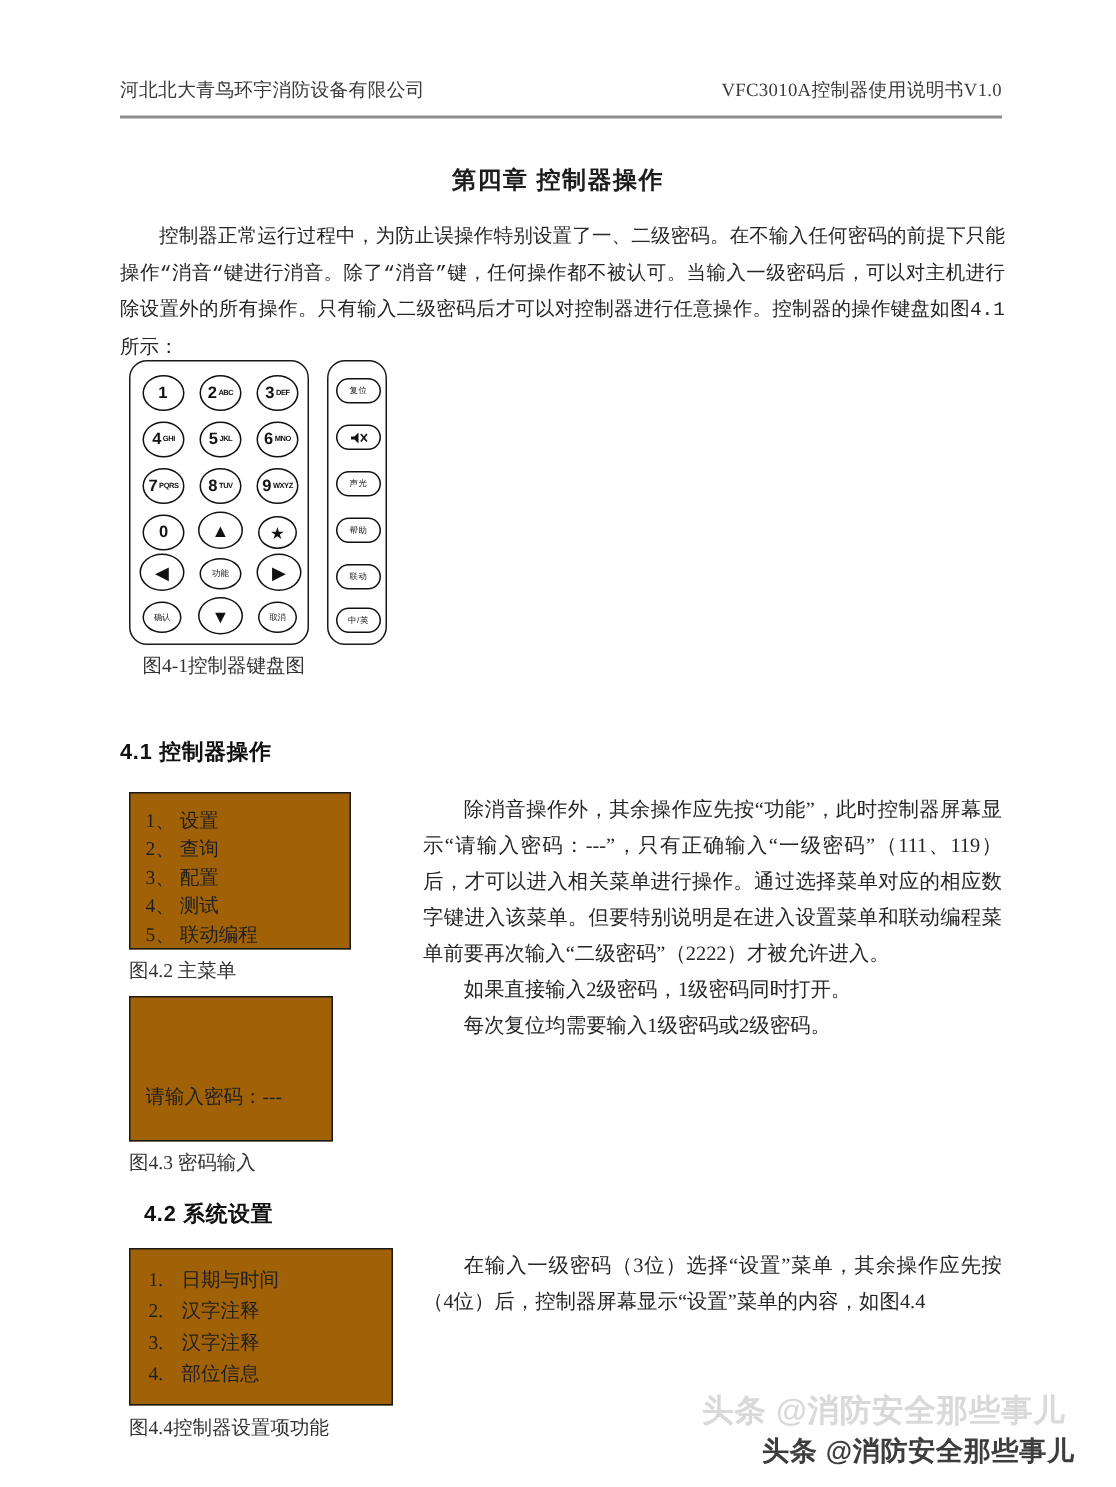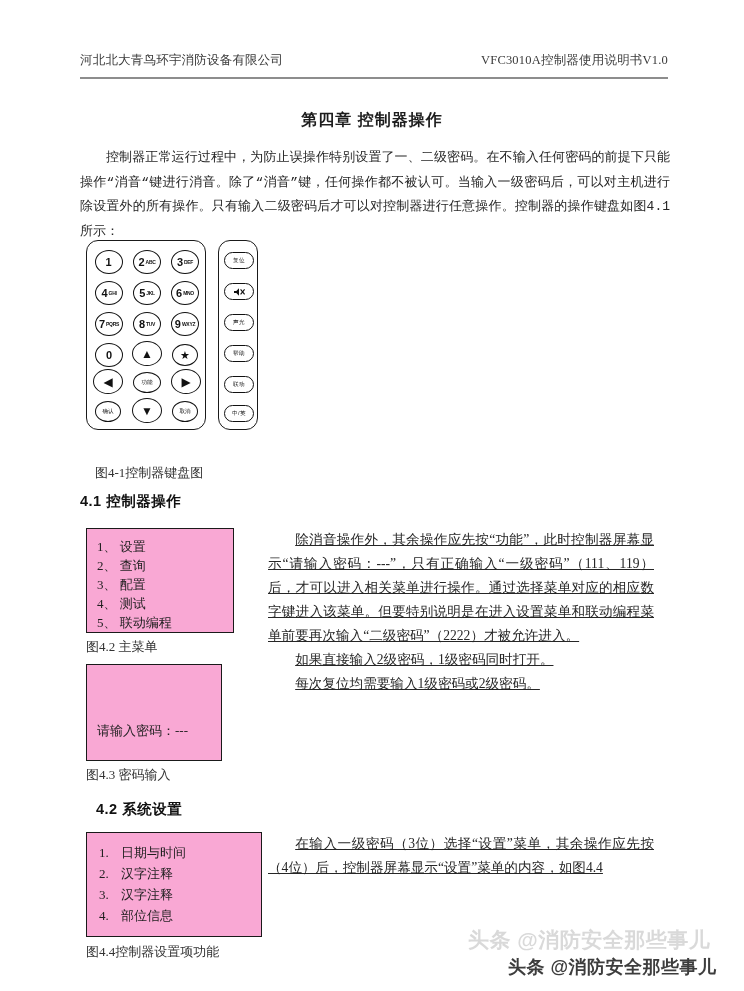--- a/index.html
+++ b/index.html
@@ -95,58 +95,57 @@
     font-family: "Liberation Sans", "DejaVu Sans", sans-serif;
     font-size: 5.6px; color: #111; letter-spacing: .4px;
   }
   .side-key svg { display: block; }
 
   .fig-caption {
     position: absolute;
     font-size: 13px; color: #333;
     font-family: "Liberation Serif", "DejaVu Serif", serif;
   }
-  #cap-41 { left: 95px; top: 464px; font-family: Liberation Serif, serif; }
+  #cap-41 { left: 95px; top: 435px; font-family: Liberation Serif, serif; }
 
   
   .sec-heading {
     position: absolute; left: 80px;
     font-family: "Liberation Sans", "DejaVu Sans", sans-serif;
     font-weight: bold; font-size: 14.5px; color: #111;
     letter-spacing: .5px;
   }
   #sec-41 { top: 492px; }
   #sec-42 { top: 800px; margin-left: 16px; }
 
   
   .screen-box {
     position: absolute;
     border: 1.6px solid #1a1a1a;
-    background: #f9a8d4;
+    background: #a16207;
     box-sizing: border-box;
     font-size: 13px; line-height: 19px; color: #1f1f1f;
   }
   #box-main-menu { left: 86px; top: 528px; width: 148px; height: 105px; padding: 8px 0 0 10px; }
   #box-main-menu .row { white-space: nowrap; }
   #box-pwd { left: 86px; top: 664px; width: 136px; height: 97px; }
   #box-pwd .pwd-line { position: absolute; left: 10px; top: 56px; white-space: nowrap; }
   #box-settings { left: 86px; top: 832px; width: 176px; height: 105px; padding: 9px 0 0 12px; }
   #box-settings .row { white-space: nowrap; line-height: 21px; }
   #box-settings .idx { display: inline-block; width: 22px; }
 
   #cap-42 { left: 86px; top: 638px; text-align: center; }
   #cap-43 { left: 86px; top: 766px; }
   #cap-44 { left: 86px; top: 943px; }
 
   
   .right-col {
-    position: absolute; left: 268px; width: 386px;
+    position: absolute; left: 282px; width: 386px;
     font-size: 13.6px; line-height: 24px; text-align: justify;
     color: #262626;
-    text-decoration: underline;
   }
   #rc-1 { top: 528px; }
   #rc-1 p { margin: 0; }
   #rc-1 p.indent { text-indent: 2em; }
   #rc-2 { top: 832px; }
   #rc-2 p { margin: 0; text-indent: 2em; }
 
   
   .watermark {
     position: absolute;

